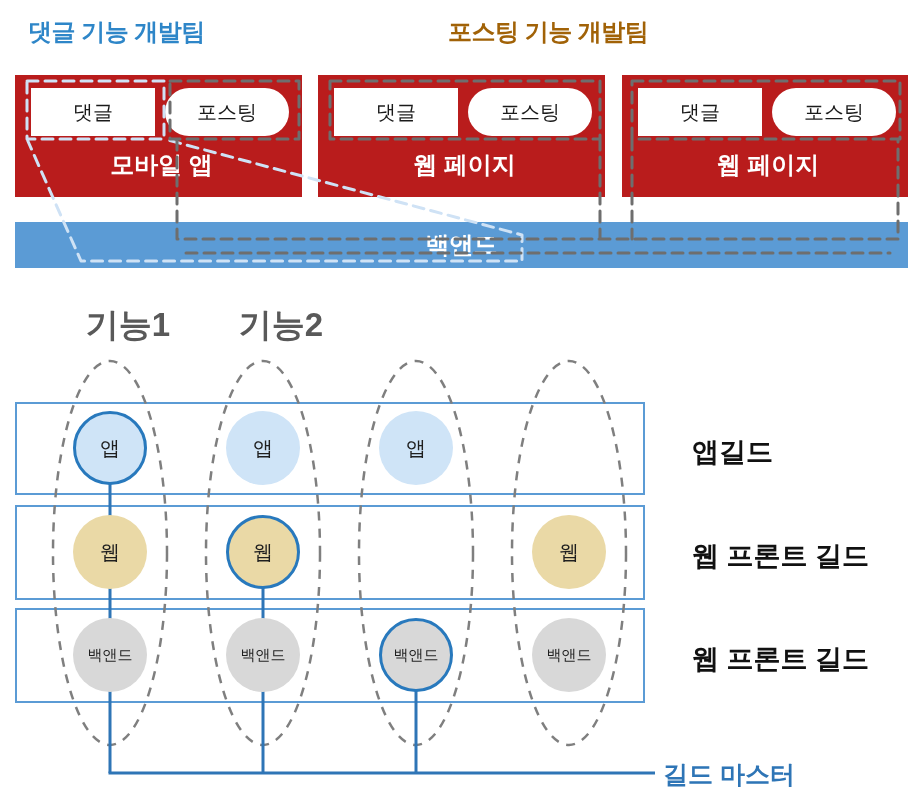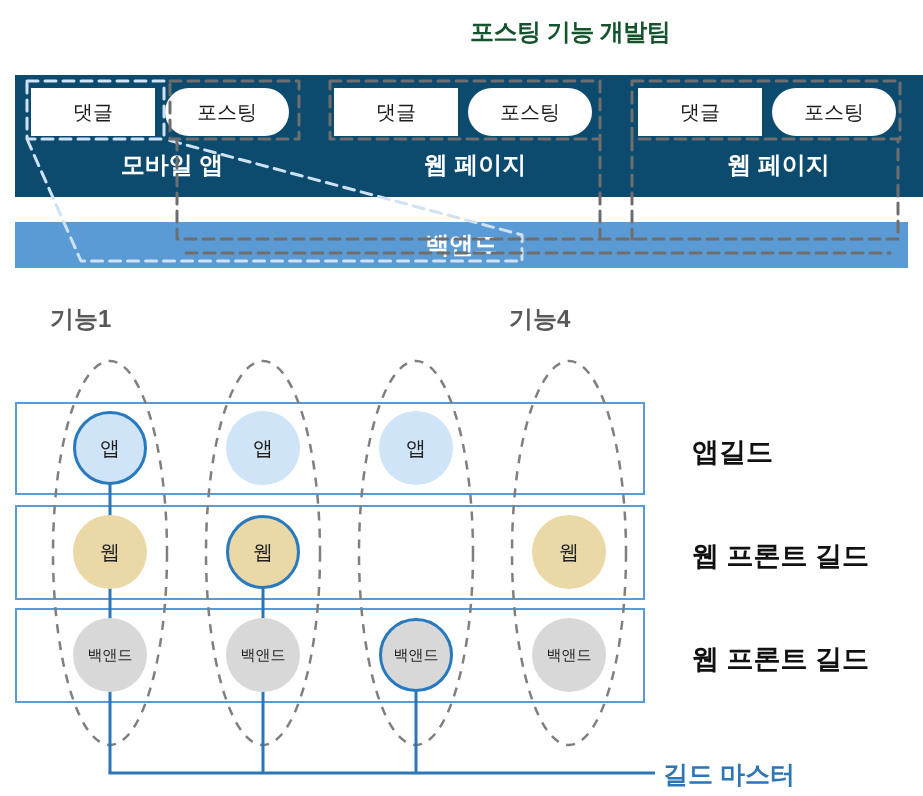--- a/index.html
+++ b/index.html
@@ -3,42 +3,42 @@
 <meta charset="utf-8">
 <style>
   html,body{margin:0;padding:0;background:#ffffff;}
   .page{
     position:relative;width:923px;height:796px;overflow:hidden;background:#ffffff;
     font-family:"Liberation Sans","DejaVu Sans",sans-serif;
   }
   
   .team-title{position:absolute;top:16px;font-size:24px;font-weight:bold;letter-spacing:-0.5px;}
   .team-title.t1{left:28px;color:#2e86c8;}
-  .team-title.t2{left:470px;color:#14532d;}
+  .team-title.t2{left:448px;color:#a16207;}
 
-  .platform{position:absolute;top:75px;height:122px;background:#0c4a6e;padding-left:21px;}
+  .platform{position:absolute;top:75px;height:122px;background:#b91c1c;}
   .platform.p1{left:15px;width:287px;}
   .platform.p2{left:318px;width:287px;}
   .platform.p3{left:622px;width:286px;}
   .module{position:absolute;top:13px;height:48px;width:124px;background:#ffffff;
     display:flex;align-items:center;justify-content:center;font-size:20px;color:#1a1a1a;}
   .module.left{left:16px;}
   .module.right{left:150px;border-radius:24px;}
   .platform-name{position:absolute;top:74px;left:0;right:0;text-align:center;
     color:#ffffff;font-weight:bold;font-size:24px;margin-left:6px;}
 
   .backend-bar{position:absolute;left:15px;top:222px;width:893px;height:46px;background:#5b9bd5;
     display:flex;align-items:center;justify-content:center;}
   .backend-bar .lbl{color:#ffffff;font-weight:bold;font-size:24px;}
 
   svg.overlay{position:absolute;left:0;top:0;pointer-events:none;}
 
   
-  .feat{position:absolute;top:303px;width:120px;text-align:left;
-    font-size:24px;font-weight:bold;color:#595959;}
+  .feat{position:absolute;top:303px;width:120px;text-align:right;
+    font-size:33px;font-weight:bold;color:#595959;}
   .feat.f1{left:50px;} .feat.f2{left:203px;} .feat.f3{left:356px;} .feat.f4{left:509px;}
 
   .band{position:absolute;left:15px;width:630px;background:#ffffff;
     border:2px solid #5b9bd5;box-sizing:border-box;}
   .band.b1{top:402px;height:93px;}
   .band.b2{top:505px;height:95px;}
   .band.b3{top:608px;height:95px;}
 
   .guild-label{position:absolute;left:665px;font-size:27px;font-weight:bold;color:#111111;white-space:nowrap;margin-left:27px;}
   .guild-label.g1{top:434px;} .guild-label.g2{top:538px;} .guild-label.g3{top:641px;}
@@ -50,20 +50,21 @@
   .c-backend{background:#d8d8d8;font-size:15px;}
   .highlight{border:3px solid #2879bd;}
 
   .gm-label{position:absolute;left:663px;top:758px;color:#2e75b6;font-size:25px;font-weight:bold;white-space:nowrap;}
 </style>
 </head>
 <body>
 
 <div class="page">
 
+  <div class="team-title t1">댓글 기능 개발팀</div>
   <div class="team-title t2">포스팅 기능 개발팀</div>
 
   <div class="platform p1">
     <div class="module left">댓글</div>
     <div class="module right">포스팅</div>
     <div class="platform-name">모바일 앱</div>
   </div>
   <div class="platform p2">
     <div class="module left">댓글</div>
     <div class="module right">포스팅</div>
@@ -79,21 +80,21 @@
     <span class="lbl">백앤드</span>
   </div>
 
   <svg class="overlay" width="923" height="290" viewBox="0 0 923 290">
     <path d="M27,81 H164 V139 H27 Z M27,139 L81,261 H522 V235 L164,139" fill="none" stroke="#cfe2f5" stroke-width="3" stroke-dasharray="11 7" stroke-linejoin="round" stroke-linecap="round"></path>
     <path d="M170,81 H299 V139 H170 Z M330,81 H600 V139 H330 Z M632,81 H900 V139 H632 Z
          M177,139 V239 H898 V139 M600,139 V239 M632,139 V239 M186,253 H890" fill="none" stroke="#6e6e6e" stroke-width="3" stroke-dasharray="11 7" stroke-linejoin="round" stroke-linecap="round"></path>
   </svg>
 
   <div class="feat f1">기능1</div>
-  <div class="feat f4">기능4</div>
+  <div class="feat f2">기능2</div>
 
   <div class="band b1"></div>
   <div class="band b2"></div>
   <div class="band b3"></div>
 
   <svg class="overlay" width="923" height="796" viewBox="0 0 923 796">
     <ellipse cx="110" cy="553" rx="57" ry="192" fill="none" stroke="#7f7f7f" stroke-width="2.5" stroke-dasharray="9 8"></ellipse>
     <ellipse cx="263" cy="553" rx="57" ry="192" fill="none" stroke="#7f7f7f" stroke-width="2.5" stroke-dasharray="9 8"></ellipse>
     <ellipse cx="416" cy="553" rx="57" ry="192" fill="none" stroke="#7f7f7f" stroke-width="2.5" stroke-dasharray="9 8"></ellipse>
     <ellipse cx="569" cy="553" rx="57" ry="192" fill="none" stroke="#7f7f7f" stroke-width="2.5" stroke-dasharray="9 8"></ellipse>

